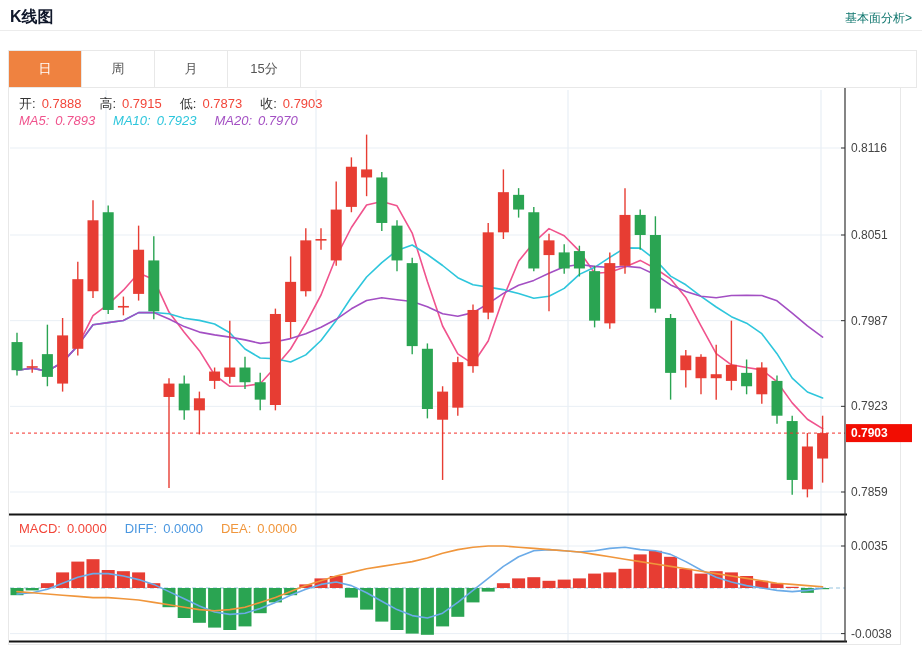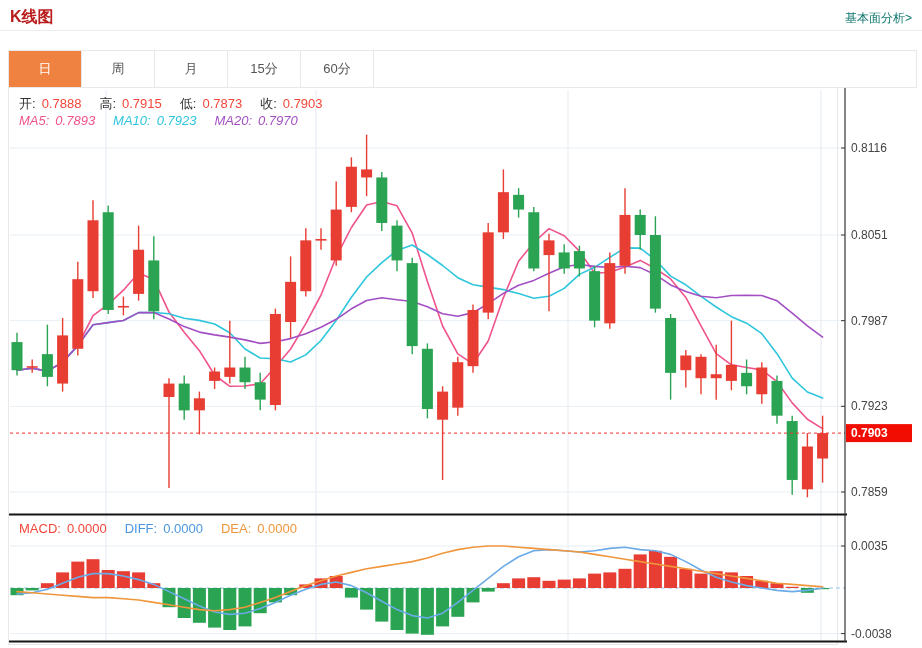--- a/index.html
+++ b/index.html
@@ -1,26 +1,26 @@
 <!DOCTYPE html>
 <html><head>
 <meta charset="utf-8">
 <style>
   * { margin:0; padding:0; box-sizing:border-box; }
   body {
     width:922px; height:648px; background:#fff; overflow:hidden;
     font-family:"Liberation Sans","DejaVu Sans",sans-serif;
   }
   .header { position:relative; height:31px; border-bottom:1px solid #ececec; }
-  .page-title { position:absolute; left:10px; top:7px; font-size:16px; font-weight:bold; color:#b91c1c; }
+  .page-title { position:absolute; left:10px; top:7px; font-size:16px; font-weight:bold; color:#0f172a; }
   .fund-link { position:absolute; right:10px; top:10px; font-size:12px; color:#0f766e; text-decoration:none; cursor:pointer; }
   .tabs { position:absolute; left:8px; top:50px; width:909px; height:38px; display:flex; border:1px solid #e8e8e8; background:#fff; }
   .tab { width:73px; height:100%; line-height:36px; text-align:center; font-size:13px; color:#555; border-right:1px solid #e8e8e8; cursor:pointer; background:#fff; }
   .tab.active { background:#ef8240; color:#fff; }
-  .chart-wrap { position:absolute; left:8px; top:88px; width:830px; height:557px; border:1px solid #e8e8e8; border-top:none; background:#fff; }
+  .chart-wrap { position:absolute; left:8px; top:88px; width:893px; height:557px; border:1px solid #e8e8e8; border-top:none; background:#fff; }
   .legend { position:absolute; left:10px; font-size:13px; white-space:nowrap; z-index:3; }
   .legend span { margin-right:6px; }
   .legend .gap { margin-right:18px; }
   .lg-label { color:#333; }
   #legend-ohlc { top:7px; }
   #legend-ma { top:25px;font-style:italic; }
   #legend-macd { top:433px; }
   svg { position:absolute; left:0; top:0; }
 </style>
 </head>
@@ -29,21 +29,20 @@
 <div class="header">
   <div class="page-title">K线图</div>
   <a class="fund-link">基本面分析&gt;</a>
 </div>
 
 <div class="tabs">
     <div class="tab active">日</div>
     <div class="tab">周</div>
     <div class="tab">月</div>
     <div class="tab">15分</div>
-    <div class="tab">60分</div>
   </div>
 
 <div class="chart-wrap">
   <div class="legend" id="legend-ohlc"><span class="lg-label">开:</span><span class="gap" style="color: rgb(242, 70, 58);">0.7888</span><span class="lg-label">高:</span><span class="gap" style="color: rgb(242, 70, 58);">0.7915</span><span class="lg-label">低:</span><span class="gap" style="color: rgb(242, 70, 58);">0.7873</span><span class="lg-label">收:</span><span class="gap" style="color: rgb(242, 70, 58);">0.7903</span></div>
   <div class="legend" id="legend-ma"><span class="lg-label" style="color: rgb(240, 83, 141);">MA5:</span><span class="gap" style="color: rgb(240, 83, 141);">0.7893</span><span class="lg-label" style="color: rgb(46, 198, 220);">MA10:</span><span class="gap" style="color: rgb(46, 198, 220);">0.7923</span><span class="lg-label" style="color: rgb(163, 79, 195);">MA20:</span><span class="gap" style="color: rgb(163, 79, 195);">0.7970</span></div>
   <div class="legend" id="legend-macd"><span class="lg-label" style="color: rgb(242, 70, 58);">MACD:</span><span class="gap" style="color: rgb(242, 70, 58);">0.0000</span><span class="lg-label" style="color: rgb(74, 151, 224);">DIFF:</span><span class="gap" style="color: rgb(74, 151, 224);">0.0000</span><span class="lg-label" style="color: rgb(240, 150, 60);">DEA:</span><span class="gap" style="color: rgb(240, 150, 60);">0.0000</span></div>
   <svg id="chart" width="907" height="555">
       <line x1="97" y1="2" x2="97" y2="553" stroke="#e3ebf3" stroke-width="1"></line>
       <line x1="307" y1="2" x2="307" y2="553" stroke="#e3ebf3" stroke-width="1"></line>
       <line x1="559" y1="2" x2="559" y2="553" stroke="#e3ebf3" stroke-width="1"></line>

